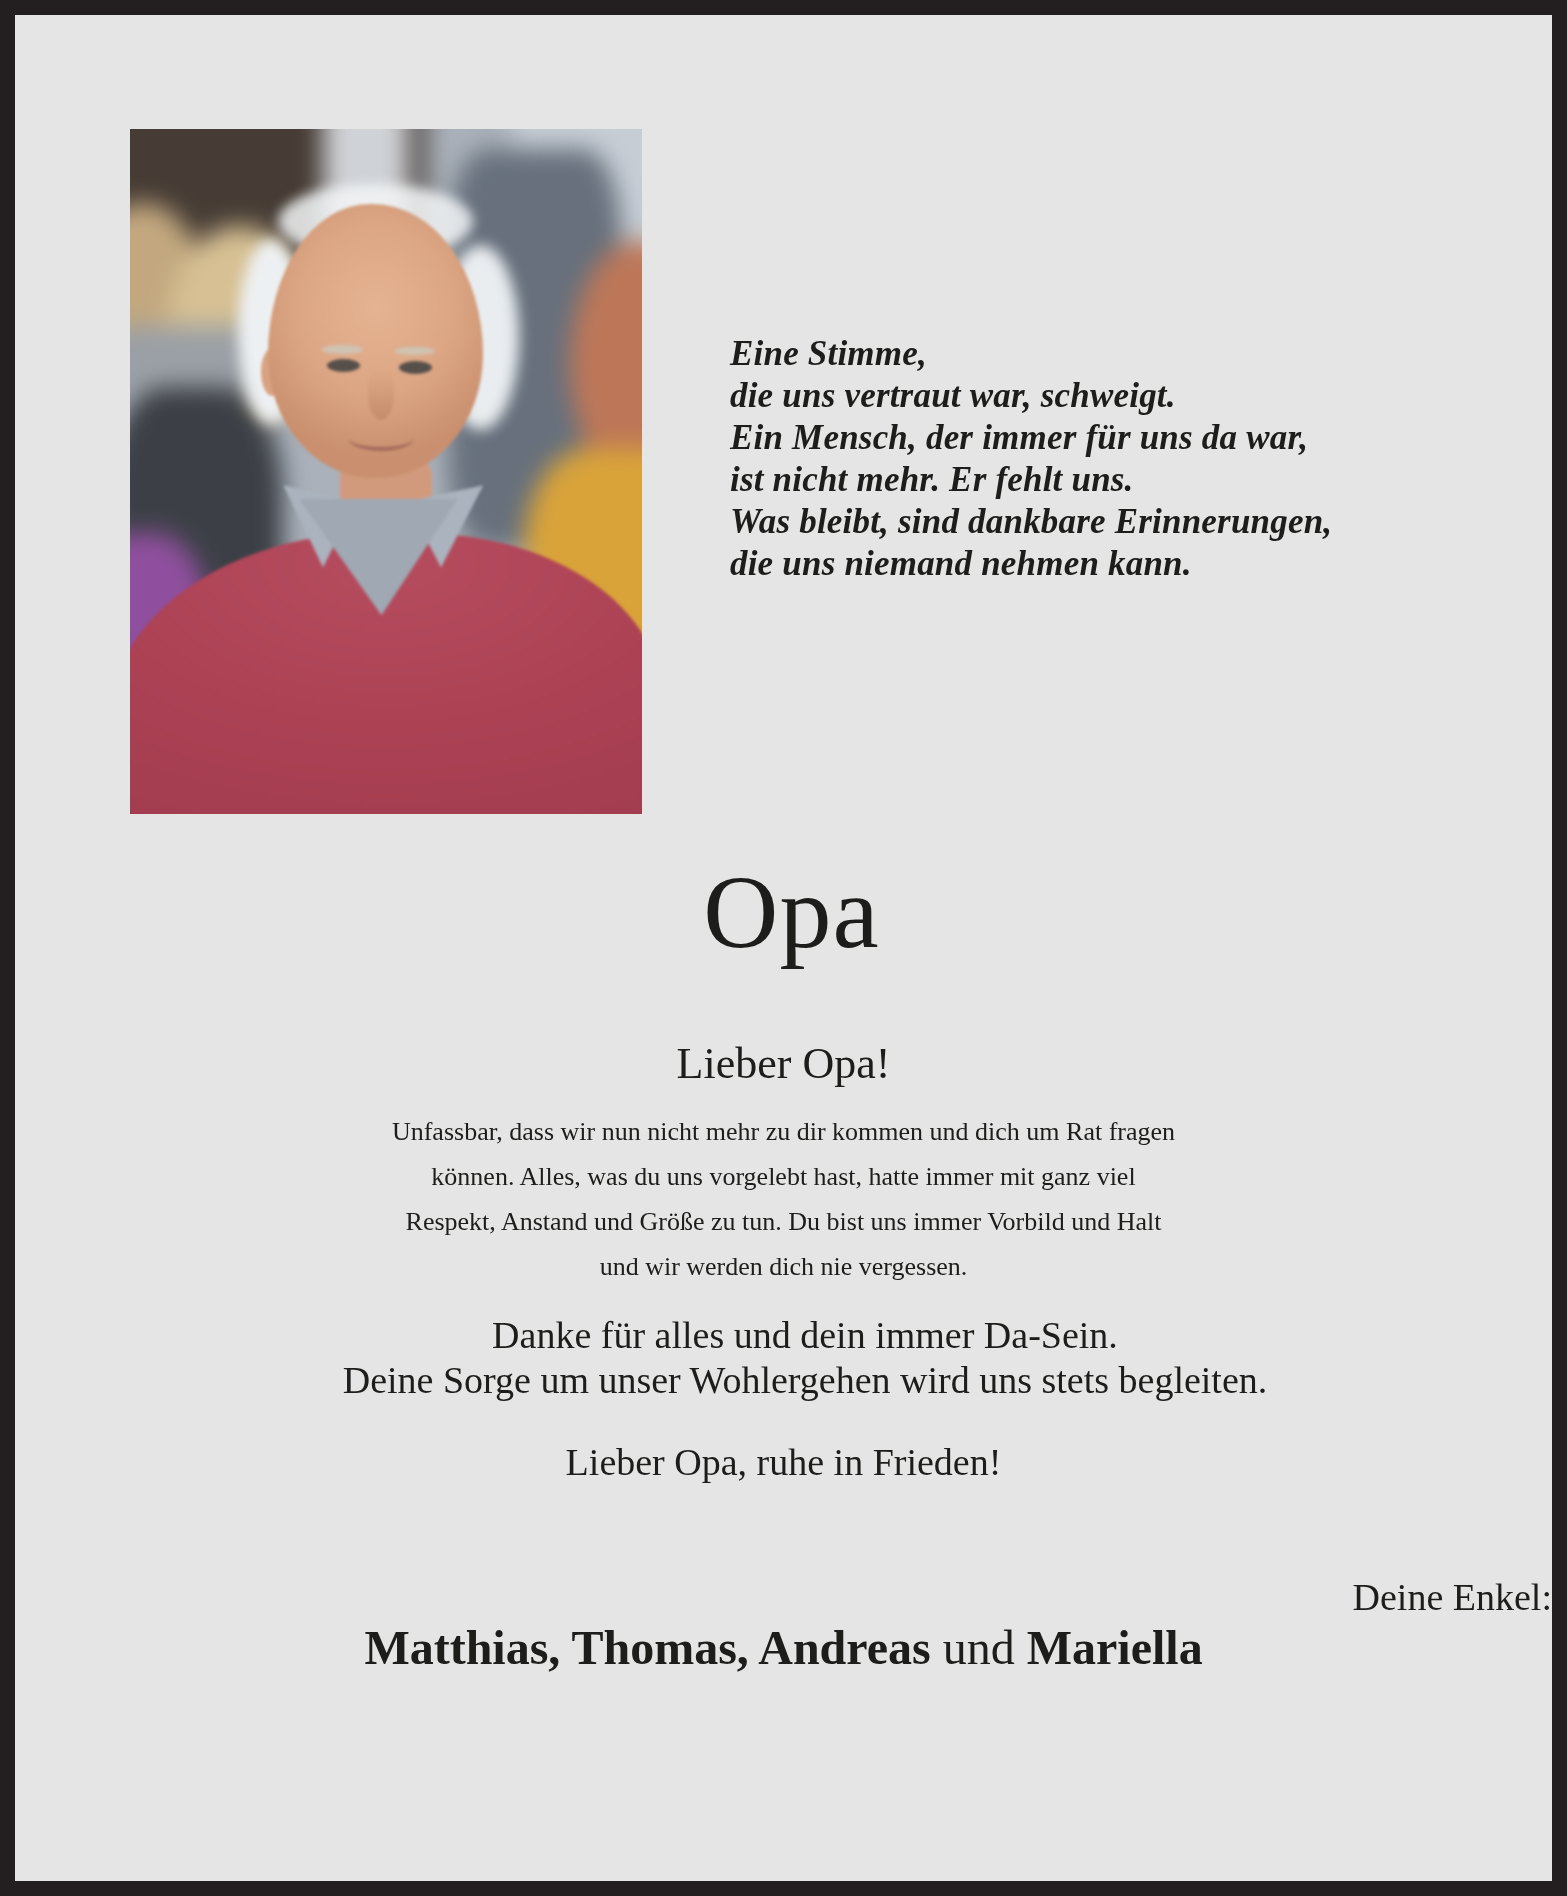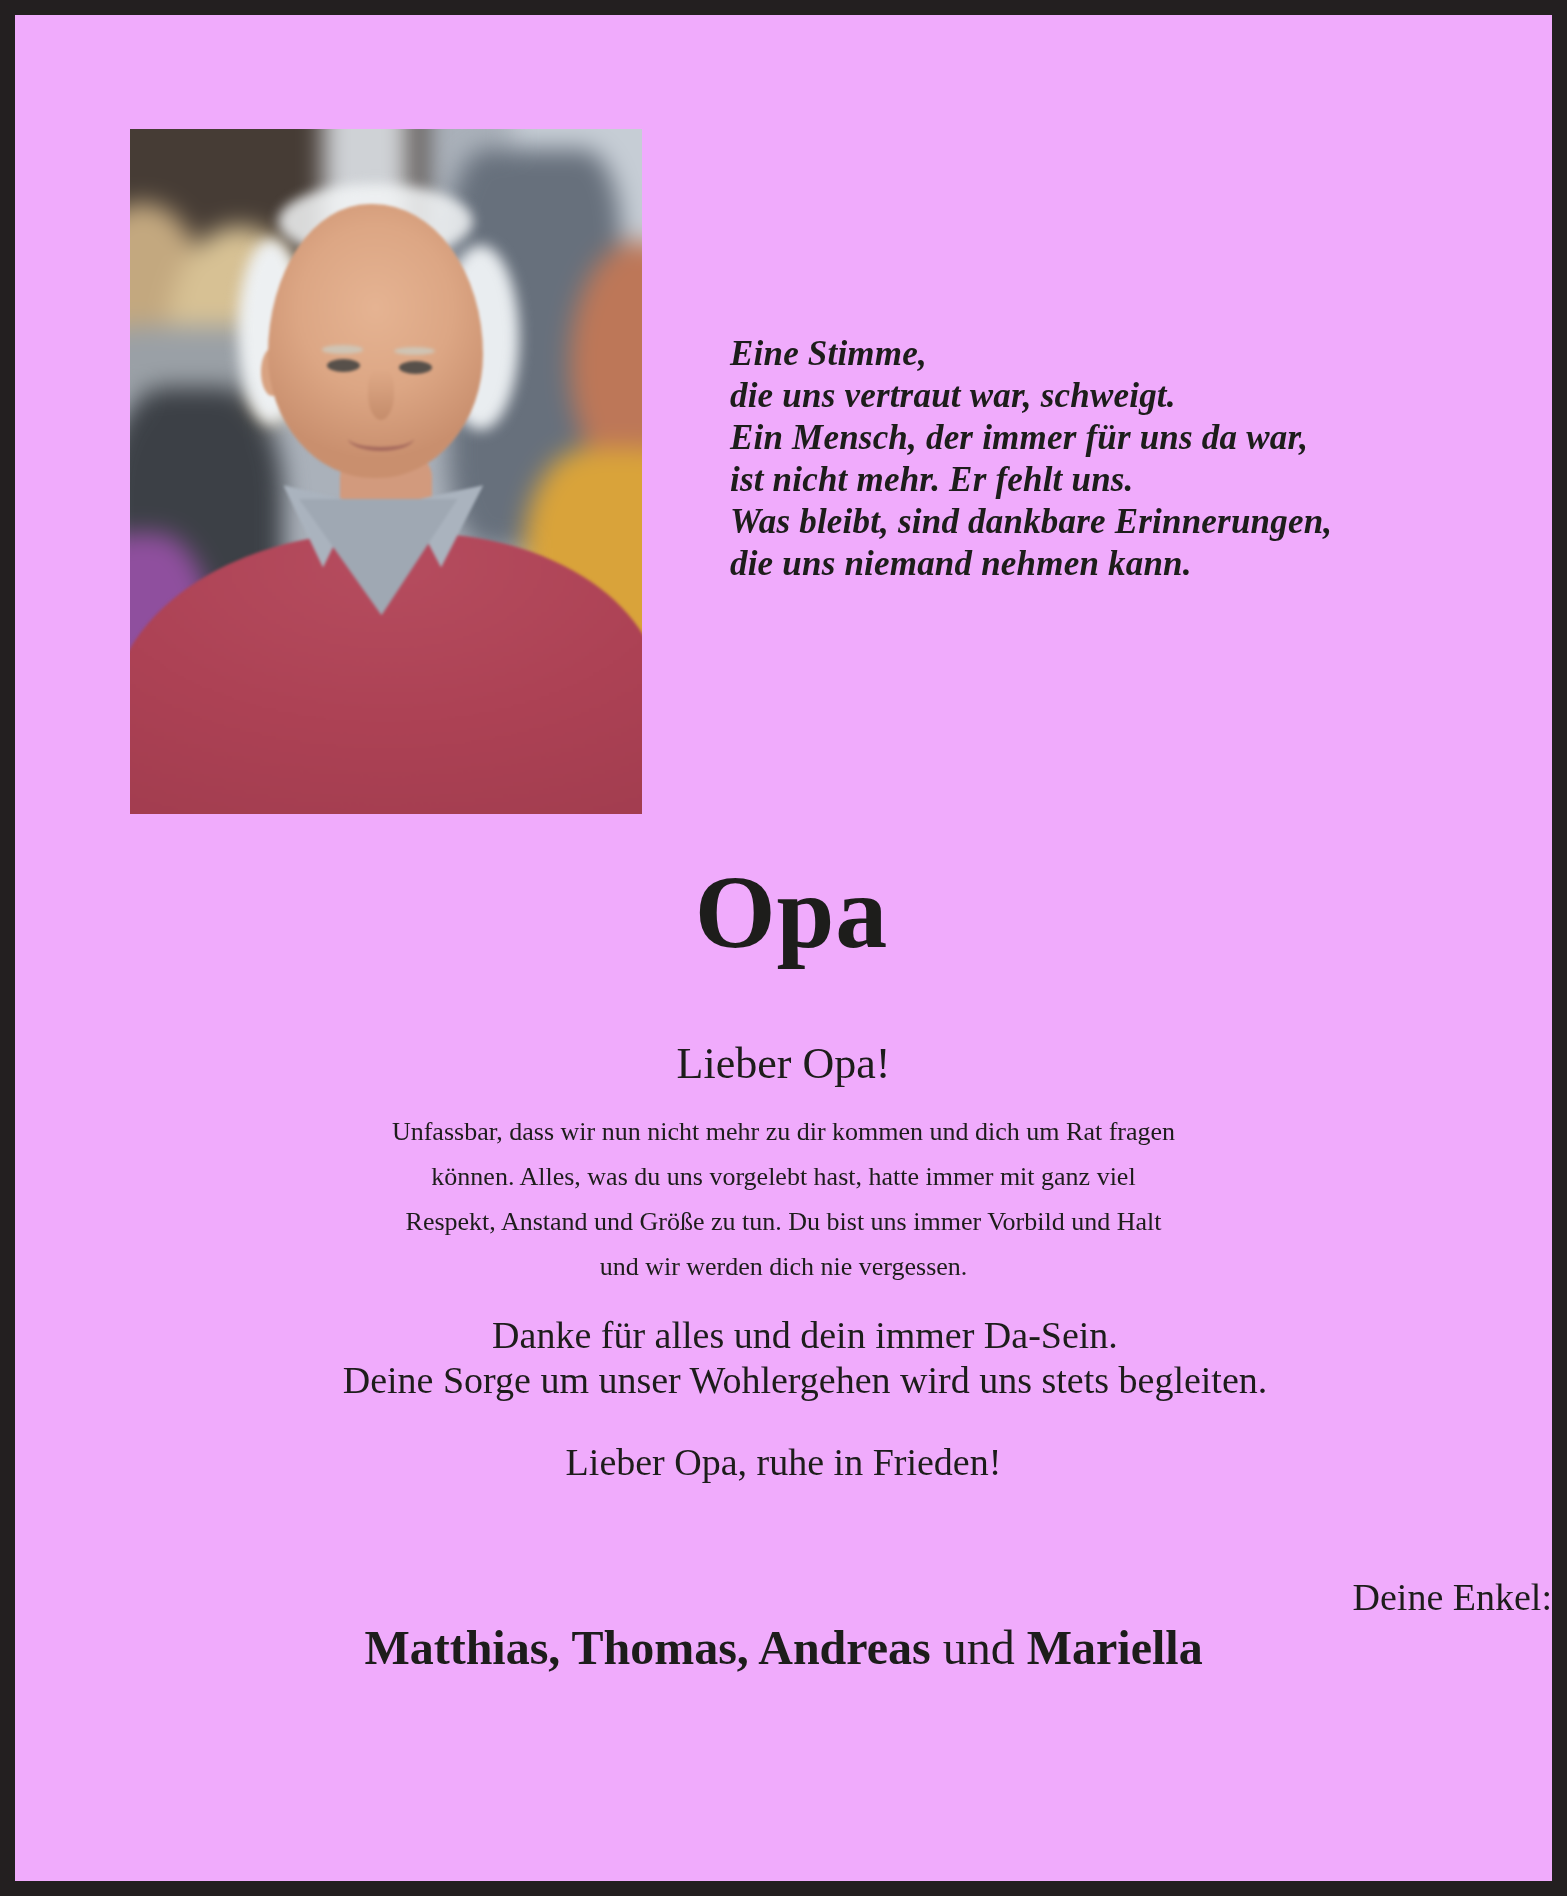--- a/index.html
+++ b/index.html
@@ -1,20 +1,20 @@
 <!DOCTYPE html>
 <html lang="de"><head>
 <meta charset="utf-8">
 <style>
   html,body{margin:0;padding:0;background:#ffffff;}
   .canvas{
     position:relative;
     width:1567px;height:1896px;
     box-sizing:border-box;
-    background:#f0abfc;
+    background:#e5e5e5;
     border:15px solid #231f20;
     overflow:hidden;
     font-family:"Liberation Serif","DejaVu Serif",serif;
     color:#1d1d1b;
   }
 
   
   .photo{
     position:absolute;left:115px;top:114px;width:512px;height:685px;
     overflow:hidden;background:#aab1ba;
@@ -72,21 +72,21 @@
     font-style:italic;font-weight:700;
     font-size:35px;line-height:42px;
     letter-spacing:0.2px;
   }
 
   
   .main{
     position:absolute;left:0;right:0;top:845px;
     text-align:center;
   }
-  .big-title{font-size:104px;line-height:104px;font-weight:700;letter-spacing:1px;padding-left:16px;}
+  .big-title{font-size:104px;line-height:104px;font-weight:400;letter-spacing:1px;padding-left:16px;}
   .salutation{margin-top:78px;font-size:44px;line-height:44px;}
   .para{margin-top:23px;font-size:26px;line-height:45px;}
   .para2{margin-top:24px;font-size:38px;line-height:45px;padding-left:43px;}
   .closing{margin-top:37px;font-size:38px;line-height:45px;}
   .sig-intro{margin-top:90px;font-size:38px;line-height:44px;text-align:right;}
   .sig-names{margin-top:5px;font-size:48px;line-height:48px;}
   .sig-names .bold{font-weight:700;}
 </style>
 </head>
 <body>

